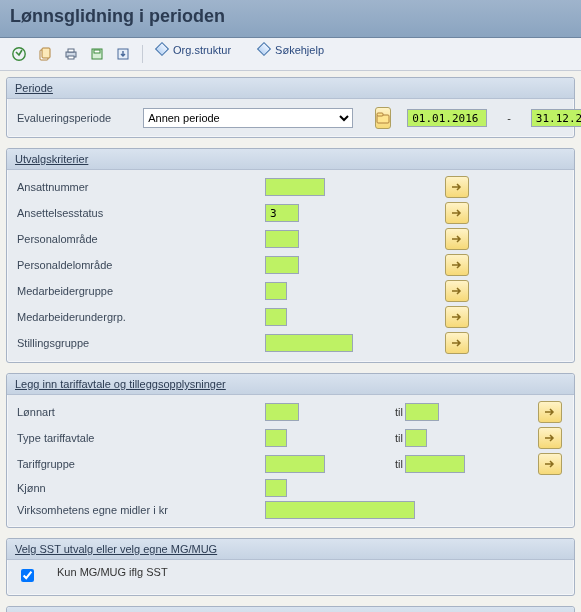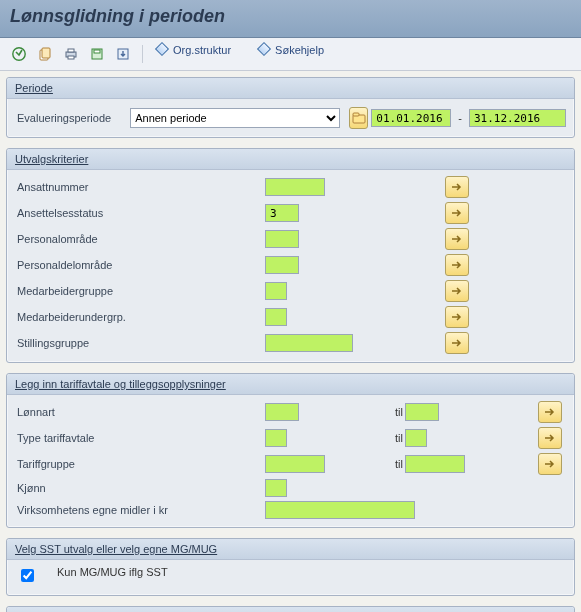--- a/index.html
+++ b/index.html
@@ -7,21 +7,20 @@
     padding: 0;
     font-family: Arial, sans-serif;
     font-size: 11px;
     background: #f2f2ee;
     color: #333;
     width: 581px;
   }
   .title-bar {
     background: linear-gradient(#9fb4cc, #8aa4c0);
     color: #2b3b52;
-    font-style: italic;
     font-weight: bold;
     font-size: 18px;
     padding: 6px 10px 10px;
     border-bottom: 1px solid #6d85a0;
   }
   .toolbar {
     background: #eef1f6;
     border-bottom: 1px solid #c6ccd6;
     padding: 4px 8px;
     display: flex;
@@ -81,21 +80,21 @@
   }
   .group-body {
     padding: 6px 8px 8px;
     display: grid;
     grid-template-columns: 170px 100px 30px 1fr;
     row-gap: 4px;
     align-items: center;
   }
   .group-body.period {
     display: flex;
-    gap: 3px;
+    gap: 16px;
     align-items: center;
     padding: 8px 8px;
   }
   .label {
     color: #3b4859;
     padding-left: 2px;
   }
   input.text {
     height: 18px;
     border: 1px solid #9aa6b8;

